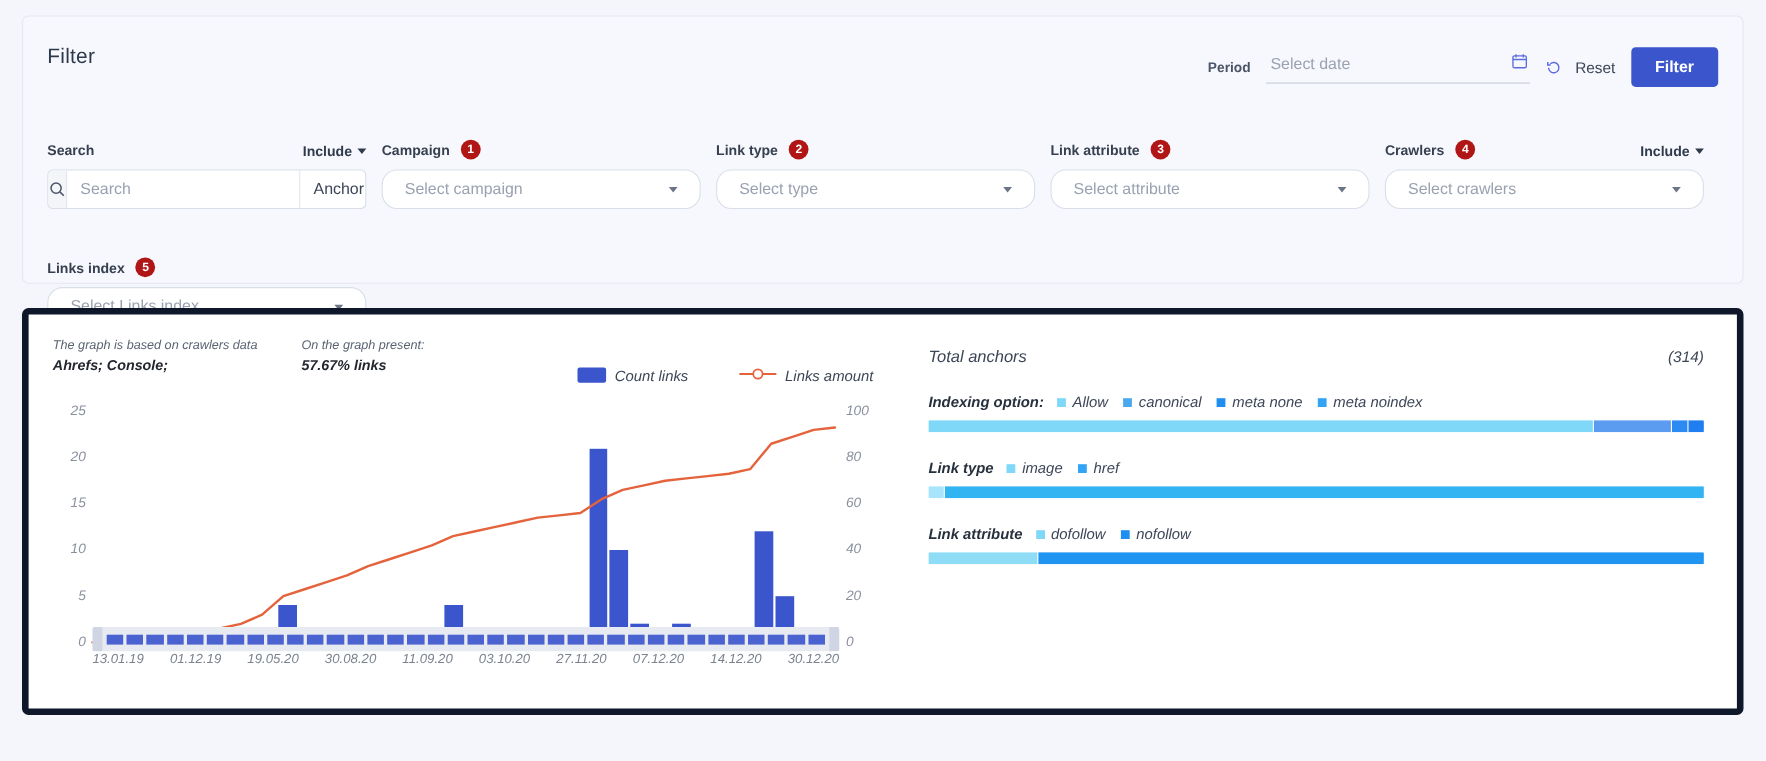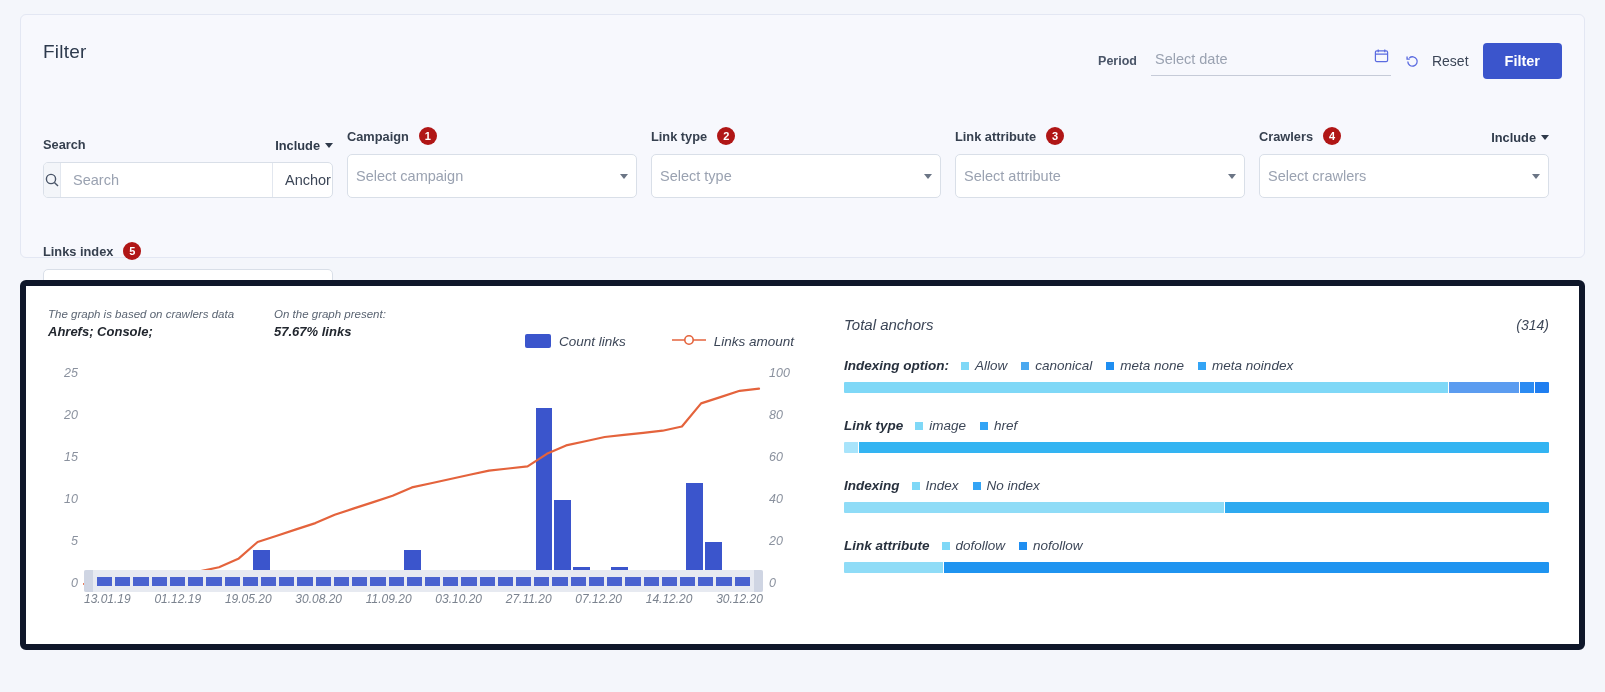--- a/index.html
+++ b/index.html
@@ -67,23 +67,23 @@
     position: absolute; right: 0; bottom: 1px;
     font-size: 12.8px; color: #2f3a4a; font-weight: 600; cursor: pointer;
     display: flex; align-items: center; gap: 5px;
   }
   .caret-dark {
     width: 0; height: 0; border-left: 4.5px solid transparent;
     border-right: 4.5px solid transparent; border-top: 5px solid #2f3a4a;
   }
   .select-box {
     display: flex; align-items: center;
-    height: 44px; background: #fff;
-    border: 1px solid #d9dfe8; border-radius: 5px;
-    padding: 0 8px; cursor: pointer; position: relative;
+    height: 36px; background: #fff;
+    border: 1px solid #d9dfe8; border-radius: 14px;
+    padding: 0 20px; cursor: pointer; position: relative;
   }
   .select-box .ph { font-size: 14.5px; color: #9aa2b1; flex: 1; }
   .caret-grey {
     width: 0; height: 0; border-left: 4.5px solid transparent;
     border-right: 4.5px solid transparent; border-top: 5px solid #6b7585;
   }
 
   
   .search-box {
     display: flex; align-items: center; height: 36px; width: 290px;
@@ -468,37 +468,20 @@
                 <span>href</span>
               </span>
             </div>
             <div class="stack">
               <span style="width: 2%; background: rgb(168, 228, 251);"></span>
               <span style="width: 98%; background: rgb(51, 180, 242);"></span>
             </div>
           </div>
           <div class="metric">
             <div class="metric-legend">
-              <span class="metric-name">Indexing</span>
-              <span class="leg">
-                <i class="leg-sq" style="background: rgb(127, 216, 247);"></i>
-                <span>Index</span>
-              </span>
-              <span class="leg">
-                <i class="leg-sq" style="background: rgb(51, 164, 245);"></i>
-                <span>No index</span>
-              </span>
-            </div>
-            <div class="stack">
-              <span style="width: 54%; background: rgb(143, 220, 247);"></span>
-              <span style="width: 46%; background: rgb(46, 170, 240);"></span>
-            </div>
-          </div>
-          <div class="metric">
-            <div class="metric-legend">
               <span class="metric-name">Link attribute</span>
               <span class="leg">
                 <i class="leg-sq" style="background: rgb(127, 216, 247);"></i>
                 <span>dofollow</span>
               </span>
               <span class="leg">
                 <i class="leg-sq" style="background: rgb(31, 142, 241);"></i>
                 <span>nofollow</span>
               </span>
             </div>

